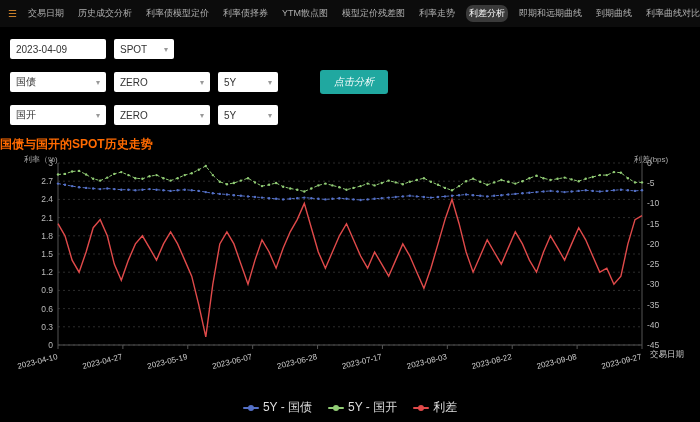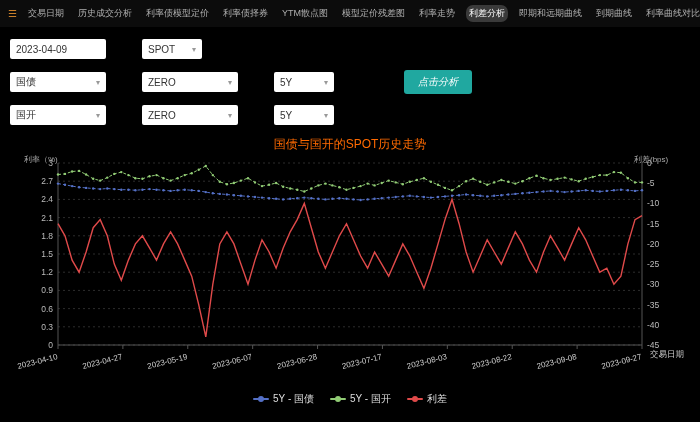--- a/index.html
+++ b/index.html
@@ -13,30 +13,30 @@
        font-size:9px;color:#b0b0b0;background:#0c0c0c;white-space:nowrap;overflow:hidden}
   .menu-icon{color:#c8best;}
   .menu-icon{color:#c87f2a;font-size:10px}
   .tab{padding:2px 3px;cursor:pointer}
   .tab.active{color:#fff;background:#3a3a3a;border-radius:7px}
   
   .controls{padding:12px 0 0 10px}
   .row{display:flex;align-items:center;margin-bottom:11px}
   .box{height:20px;background:#fff;color:#333;font-size:10px;
        display:flex;align-items:center;justify-content:space-between;
-       padding:0 6px;border-radius:2px;box-sizing:border-box;margin-right:36px;cursor:pointer}
+       padding:0 6px;border-radius:2px;box-sizing:border-box;margin-right:8px;cursor:pointer}
   .w96{width:96px}.w78{width:60px}
   .chev{color:#999;font-size:8px;margin-left:4px}
   .analyze{border:none;color:#fff;font-size:10px;padding:5px 14px;border-radius:3px;
            margin-left:34px;cursor:pointer;background:#20a8a0}
   
-  .chart-title{text-align:center;font-size:12px;font-weight:normal;margin:2px 0 0;color:#ff6a00}
+  .chart-title{text-align:left;font-size:12px;font-weight:bold;margin:2px 0 0;color:#ff6a00}
   svg{display:block}
   .legend{display:flex;justify-content:center;align-items:center;gap:16px;
-          font-size:10px;color:#ddd;margin-top:1px}
+          font-size:12px;color:#ddd;margin-top:8px}
   .legend-item{display:flex;align-items:center;cursor:pointer}
   .legend-icon{position:relative;width:16px;height:8px;display:inline-block;margin-right:4px}
   .legend-line{position:absolute;left:0;top:3px;width:16px;height:2px;border-radius:1px}
   .legend-dot{position:absolute;left:5px;top:1px;width:6px;height:6px;border-radius:50%}
 </style>
 </head>
 <body>
 
 <div class="nav">
   <span class="menu-icon">☰</span>

